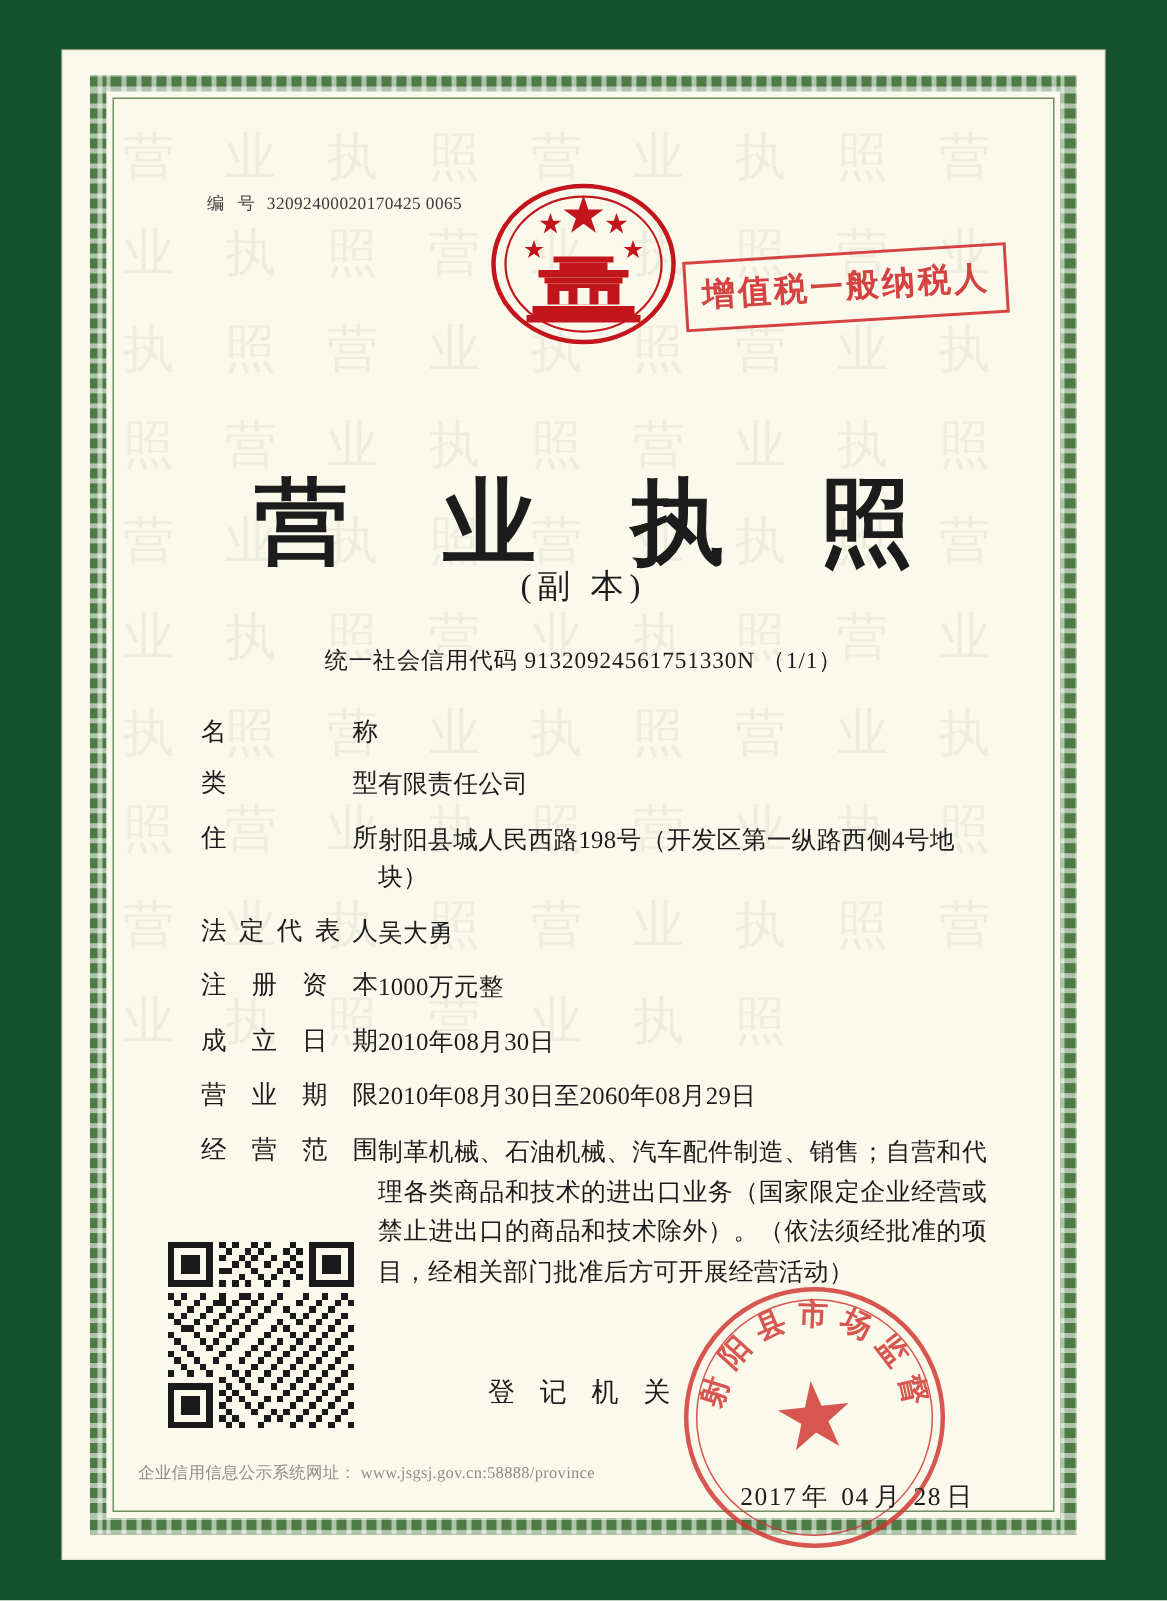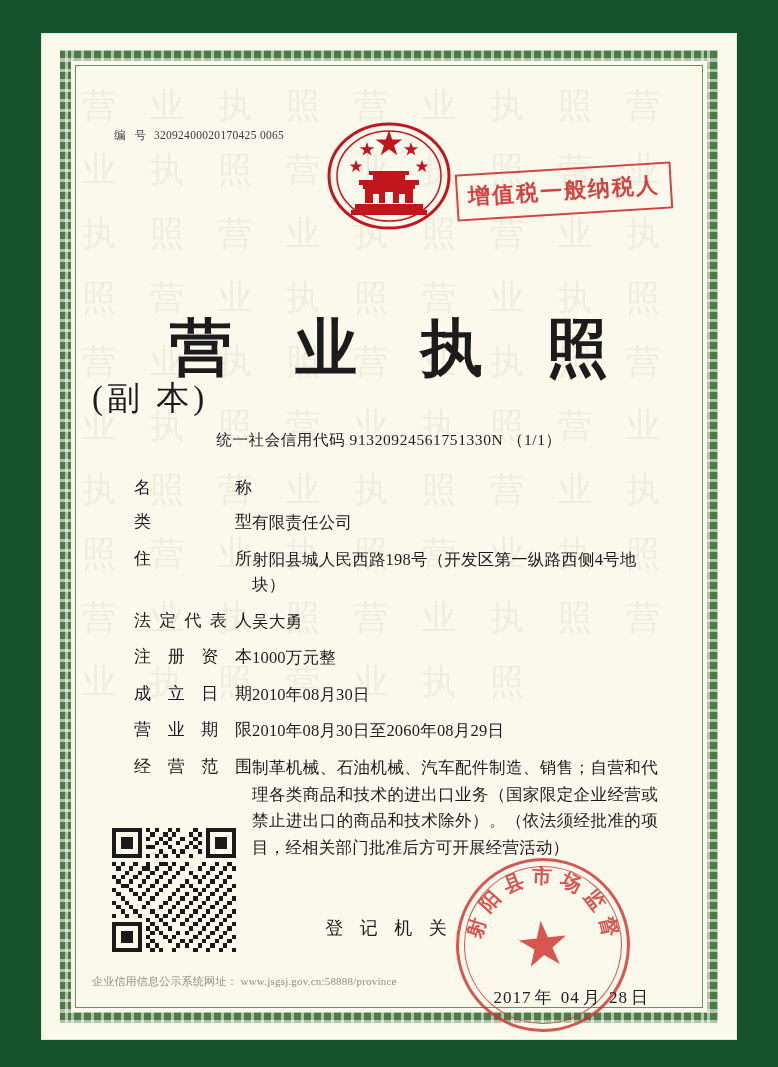--- a/index.html
+++ b/index.html
@@ -97,21 +97,21 @@
 
   .serial {
     position: absolute;
     left: 22px;
     top: 48px;
     font-size: 11.5px;
     letter-spacing: 0.3px;
     color: #3a3a3a;
     font-family: "Liberation Serif", serif;
   }
-  .serial .lbl { letter-spacing: 3px; margin-right: 5px; }
+  .serial .lbl { letter-spacing: 3px; margin-right: 5px; margin-left: 24px; }
 
   
   .emblem {
     position: absolute;
     left: 50%;
     transform: translateX(-50%);
     top: 36px;
     width: 132px;
     height: 118px;
   }
@@ -145,22 +145,22 @@
     font-weight: bold;
     color: #1c1c1c;
     font-family: "Liberation Serif", "DejaVu Serif", serif;
     margin-top: 28px;
   }
   .subtitle {
     position: absolute;
     left: 0;
     right: 0;
     top: 296px;
-    text-align: left;
-    font-size: 33px;
+    text-align: center;
+    font-size: 22px;
     letter-spacing: 4px;
     color: #1c1c1c;
   }
   .credit-code {
     position: absolute;
     left: 0;
     right: 0;
     top: 350px;
     text-align: center;
     font-size: 15.5px;

